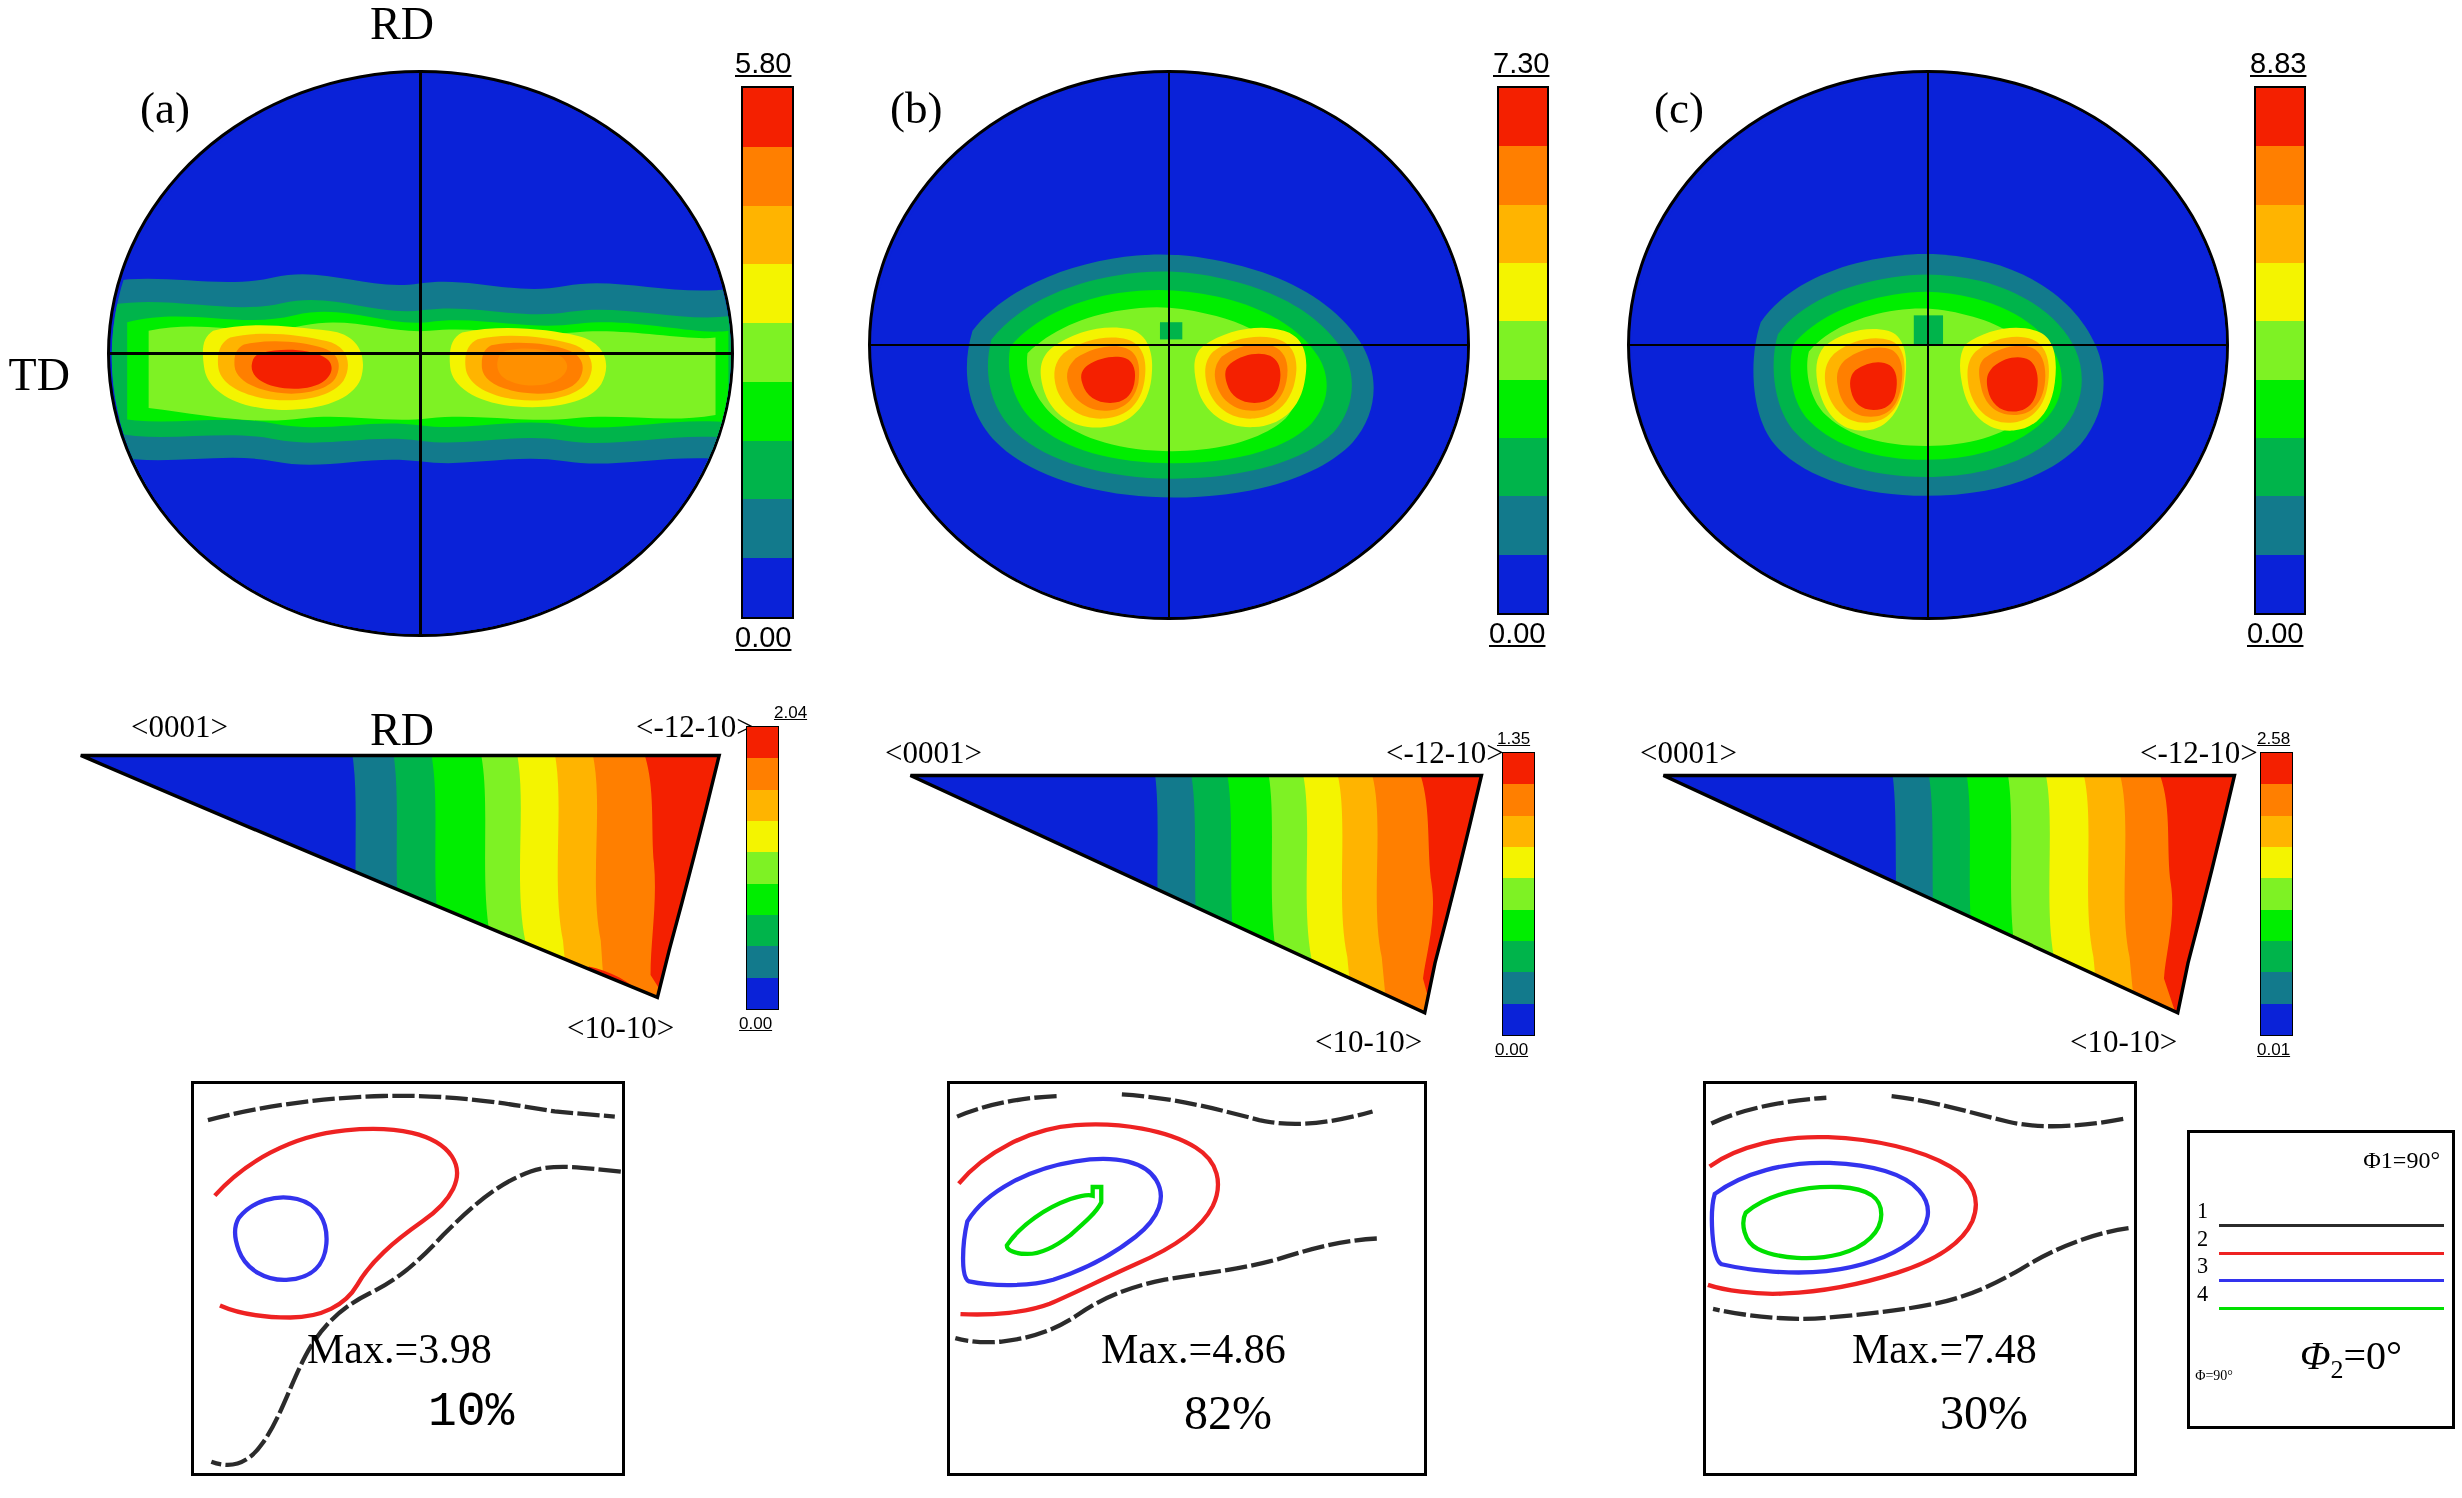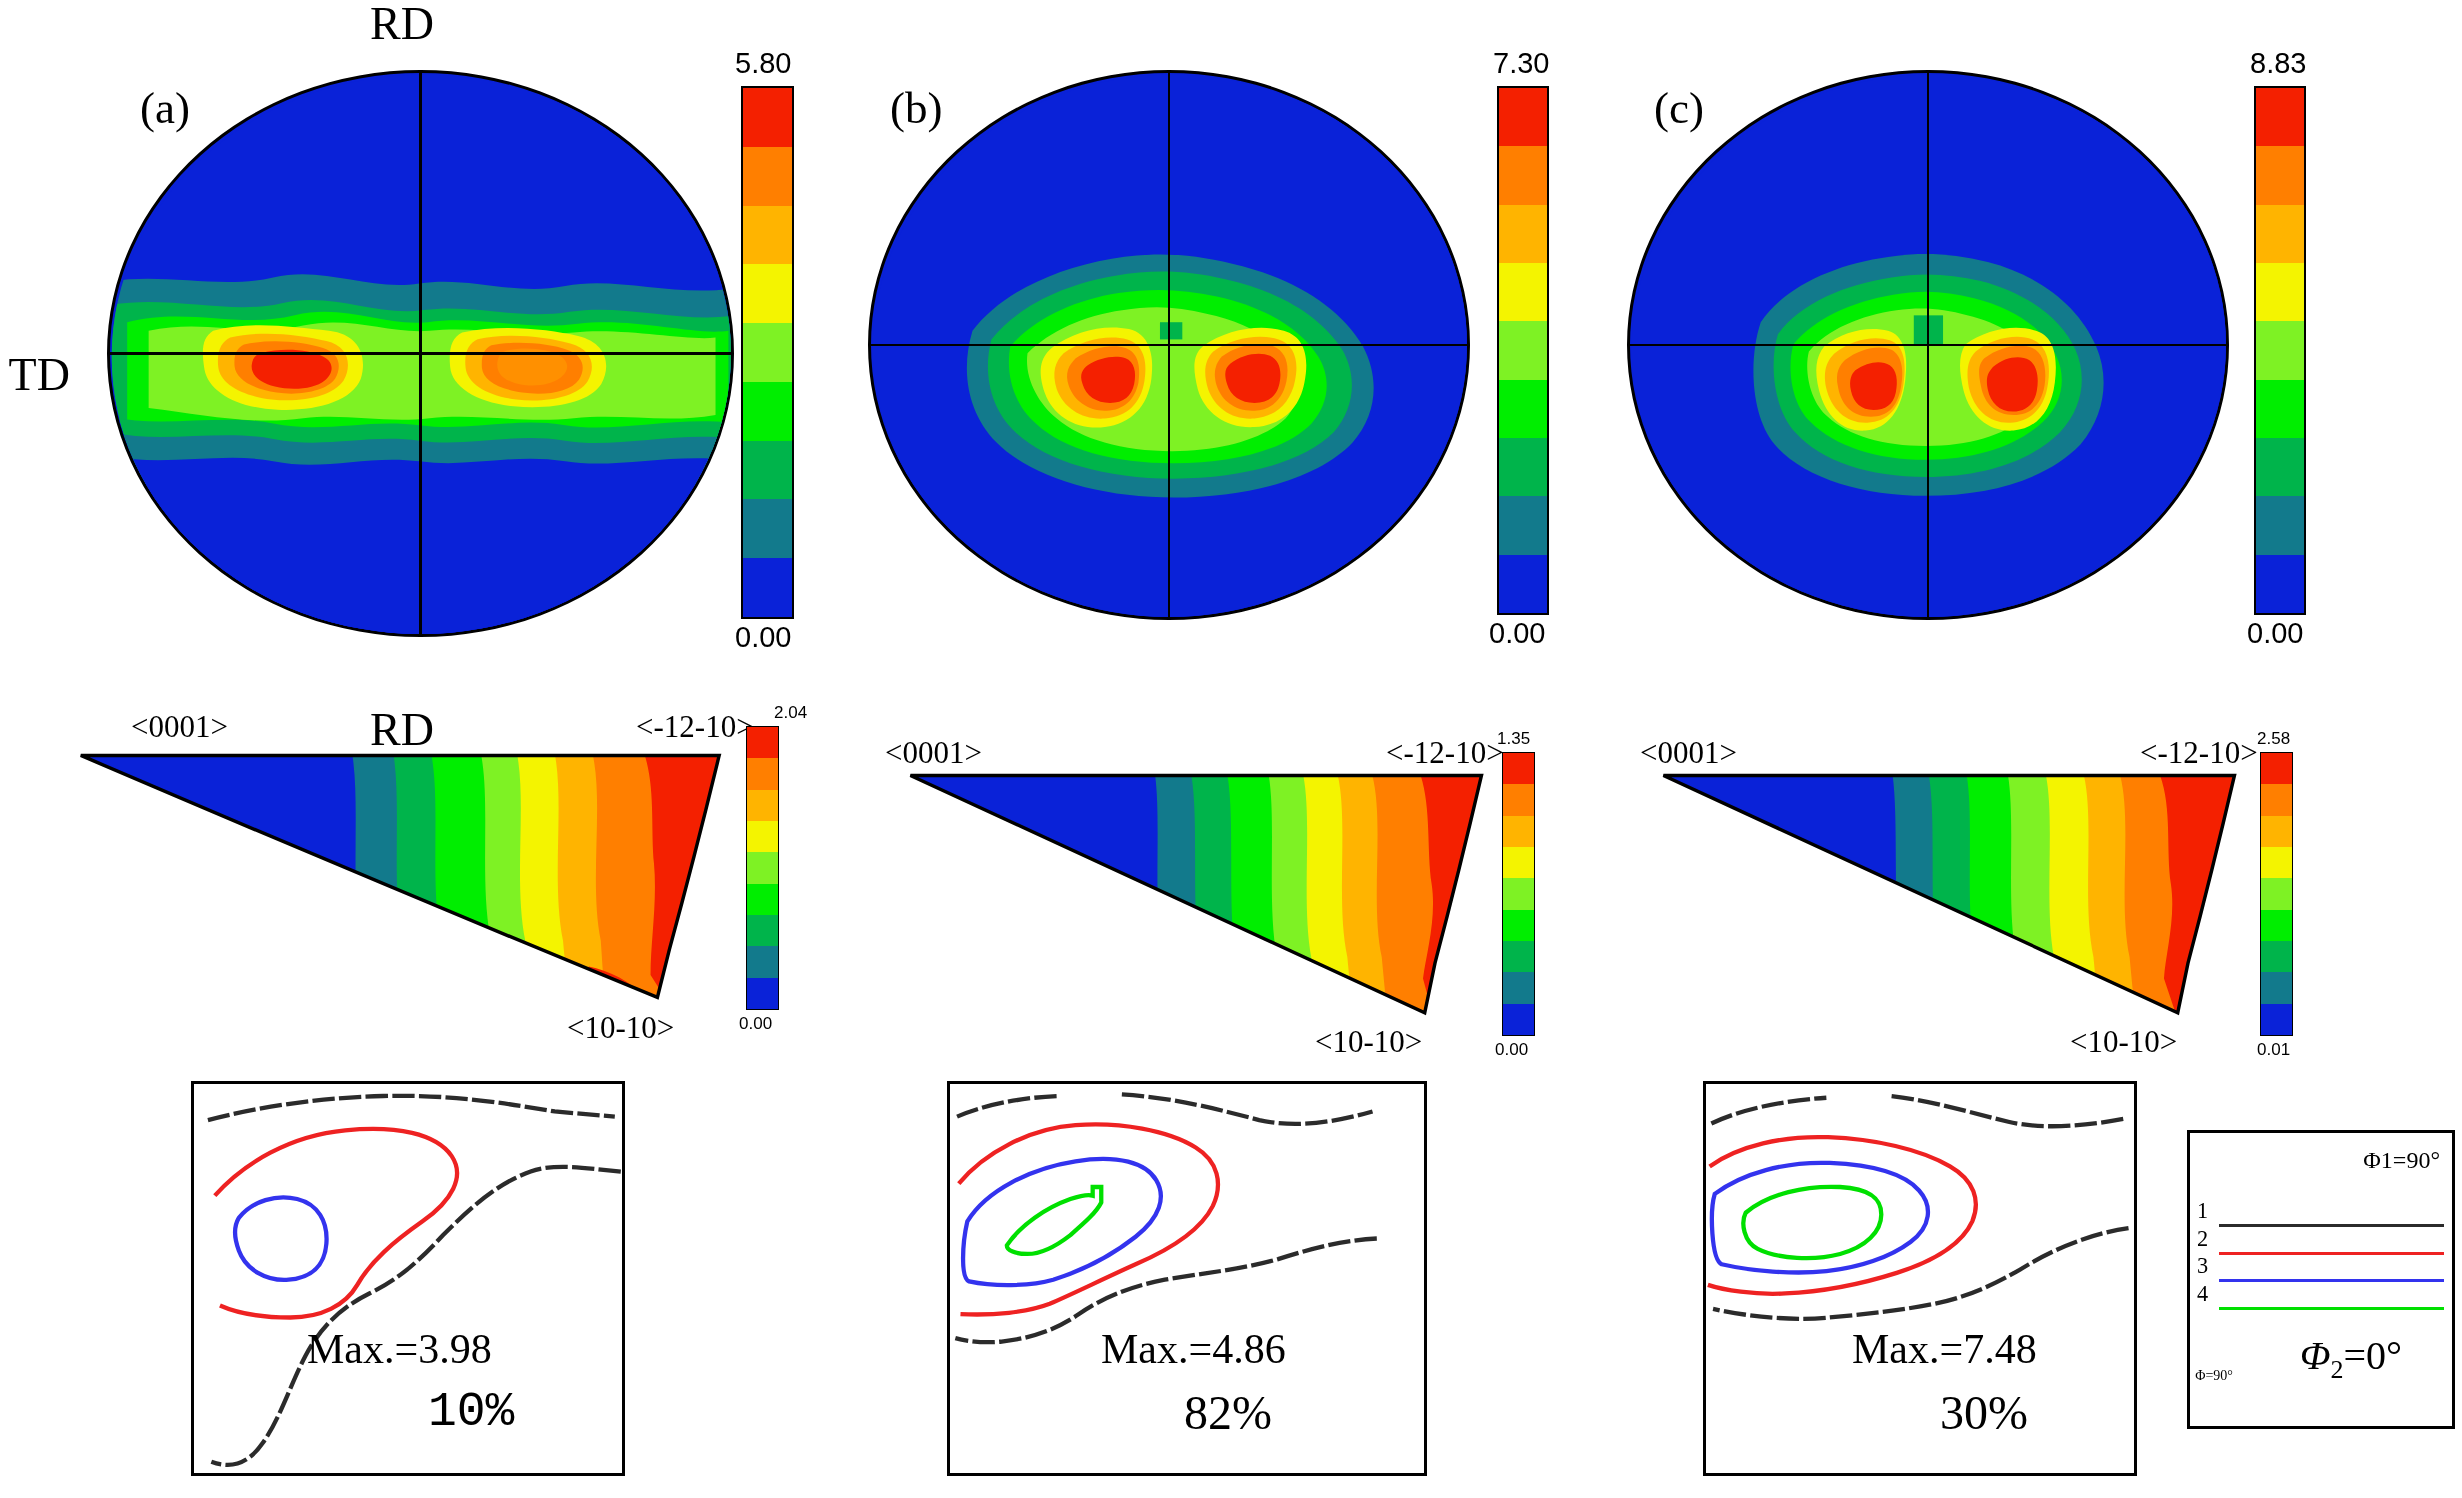--- a/index.html
+++ b/index.html
@@ -2,21 +2,21 @@
 <html style="font-size:13.8px"><head>
 <meta charset="utf-8">
 <style>
   html,body{margin:0;padding:0;background:#fff;}
   body{width:2462px;height:1499px;position:relative;
        font-family:"Liberation Serif", serif;overflow:hidden;}
 
   
   .txt{position:absolute;white-space:nowrap;color:#000;}
   .serif{font-family:"Liberation Serif", serif;}
-  .sans{font-family:"Liberation Sans", sans-serif;}
+  .sans{font-family:"Liberation Sans", sans-serif;text-decoration:underline;}
 
   .panel-letter{font-size:45px;}
   .axis-label{font-size:46px;}
   .ipf-corner{font-size:31px;font-family:"Liberation Serif",serif;}
   .cb-value{font-size:29px;font-family:"Liberation Sans",sans-serif;}
   .cb-value-sm{font-size:17px;font-family:"Liberation Sans",sans-serif;}
   .odf-max{font-size:42px;}
   .odf-pct{font-size:48px;}
   .leg-num{font-size:22.3px;font-family:"Liberation Serif",serif;}
   .leg-ang{font-size:24px;font-family:"Liberation Serif",serif;}

